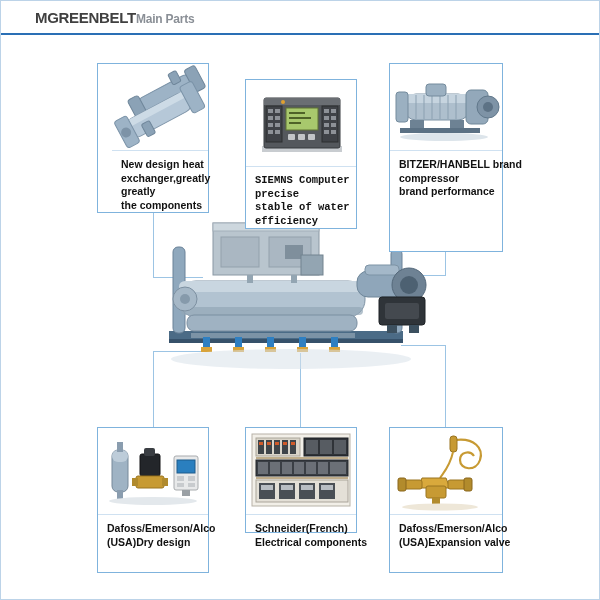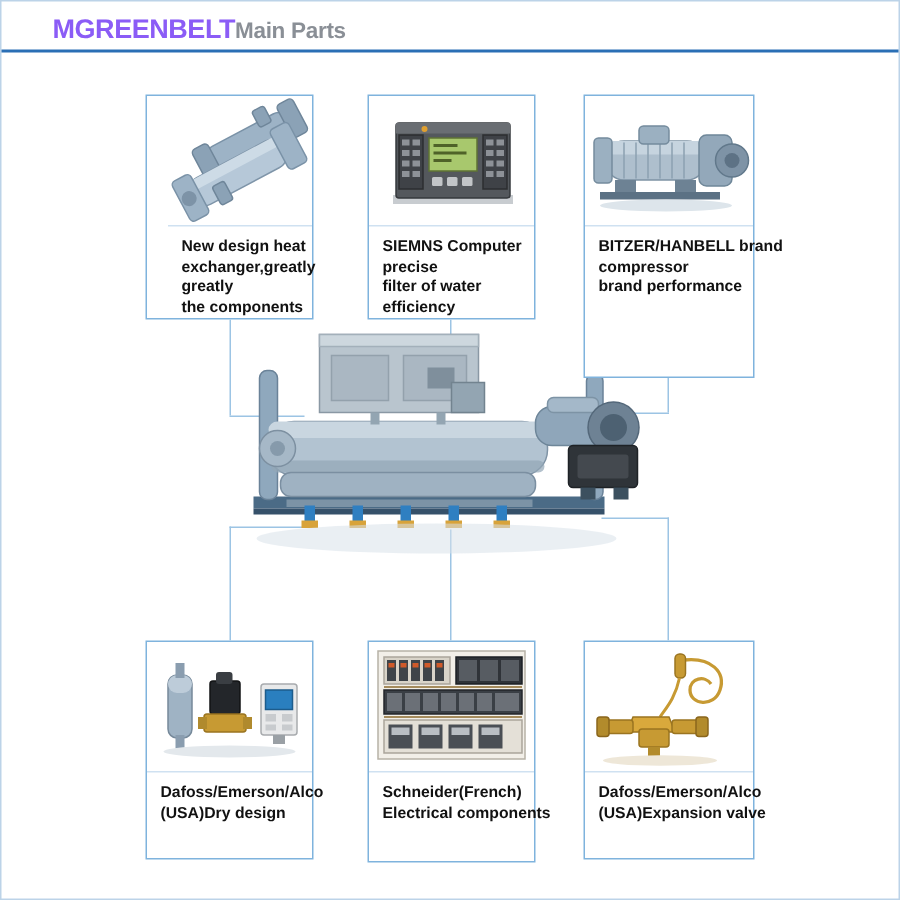--- a/index.html
+++ b/index.html
@@ -31,27 +31,27 @@
     border-bottom: 2px solid #2a6fb5;
     box-sizing: border-box;
   }
   .brand {
     position: absolute;
     left: 34px;
     top: 8px;
     white-space: nowrap;
   }
   .brand-main {
-    font-size: 18px;
+    font-size: 15px;
     font-weight: bold;
-    color: #8b5cf6;
+    color: #404040;
     letter-spacing: -0.3px;
   }
   .brand-sub {
-    font-size: 15px;
+    font-size: 12px;
     font-weight: bold;
     color: #8a8f96;
     letter-spacing: -0.2px;
   }
   
   .card {
     position: absolute;
     border: 1px solid #7fb3dd;
     background: #ffffff;
     box-sizing: border-box;
@@ -67,24 +67,24 @@
     padding: 7px 7px 6px 9px;
     font-size: 10.5px;
     font-weight: bold;
     line-height: 13.5px;
     color: #111111;
   }
   .card-text div { white-space: nowrap; }
 
   
   #card-heat-exchanger { left: 96px;  top: 62px;  width: 112px; height: 150px; padding-left: 14px; }
-  #card-siemens        { left: 244px; top: 62px;  width: 112px; height: 150px; }
+  #card-siemens        { left: 244px; top: 78px;  width: 112px; height: 150px; font-family: Liberation Mono, monospace; }
   #card-compressor     { left: 388px; top: 62px;  width: 114px; height: 189px; }
   #card-dry-filter     { left: 96px;  top: 426px; width: 112px; height: 146px; }
-  #card-electrical     { left: 244px; top: 426px; width: 112px; height: 148px; }
+  #card-electrical     { left: 244px; top: 426px; width: 112px; height: 106px; }
   #card-expansion      { left: 388px; top: 426px; width: 114px; height: 146px; }
 
   
   .line {
     position: absolute;
     background: #9cc4e4;
   }
   .line.v { width: 1px; }
   .line.h { height: 1px; }
 
@@ -260,21 +260,21 @@
           <rect x="78" y="50" width="5" height="4"></rect>
             <rect x="85" y="50" width="5" height="4"></rect>
         </g>
 
         <circle cx="37" cy="22" r="2" fill="#e0a030"></circle>
       </svg>
     </div>
     <div class="card-text">
       <div>SIEMNS Computer</div>
       <div>precise</div>
-      <div>filter of water</div>
+      <div>stable of water</div>
       <div>efficiency</div>
     </div>
   </div>
 
   <div class="card" id="card-compressor">
     <div class="card-img">
       <svg width="112" height="85" viewBox="0 0 112 85">
         <rect x="0" y="0" width="112" height="85" fill="#ffffff"></rect>
 
         <rect x="14" y="30" width="66" height="26" rx="12" fill="#aebfcd" stroke="#7d92a4"></rect>

